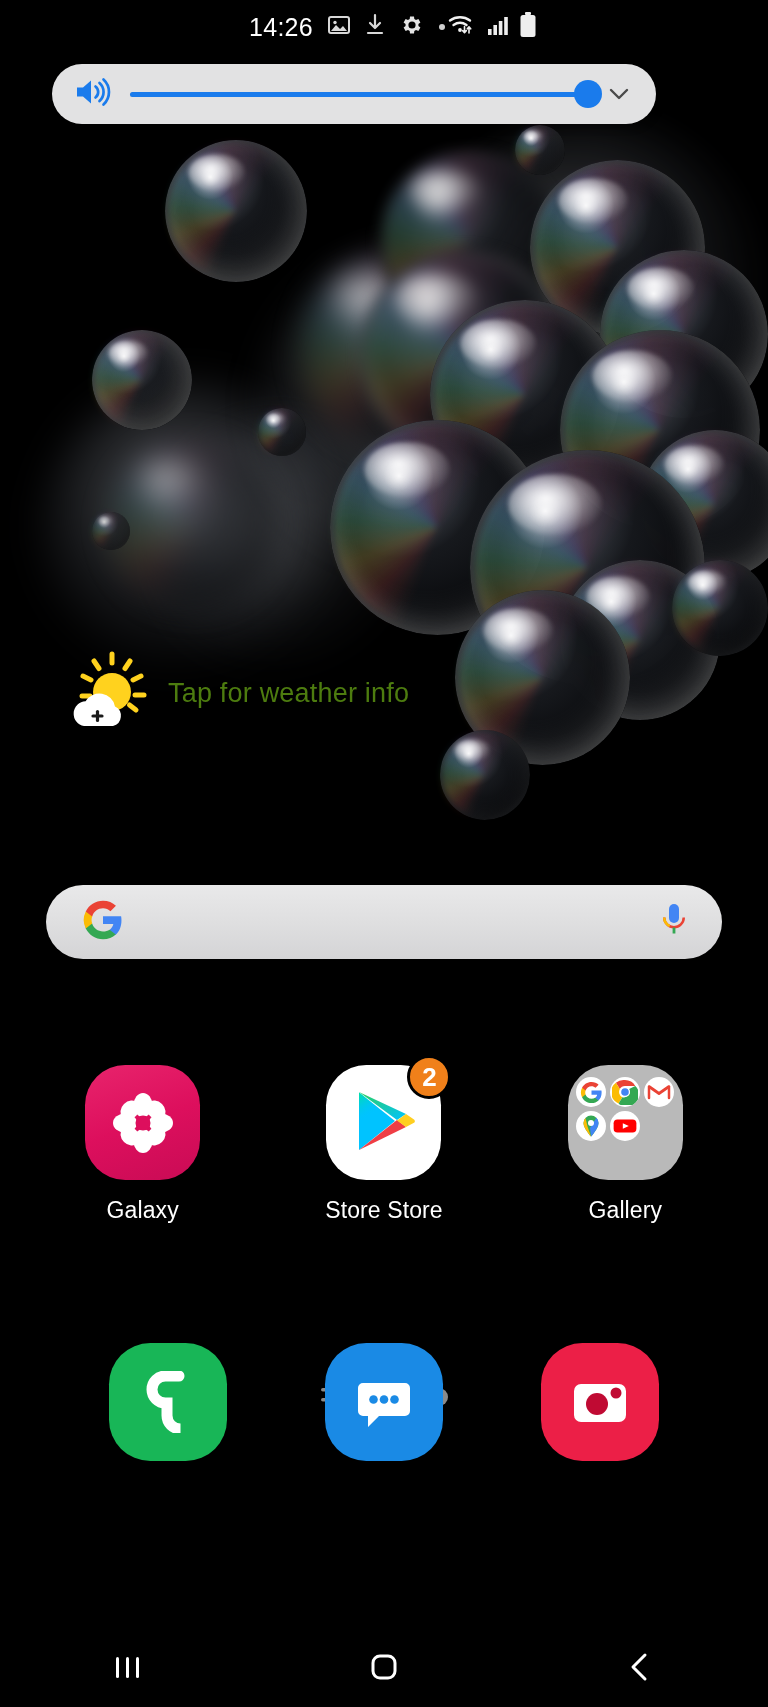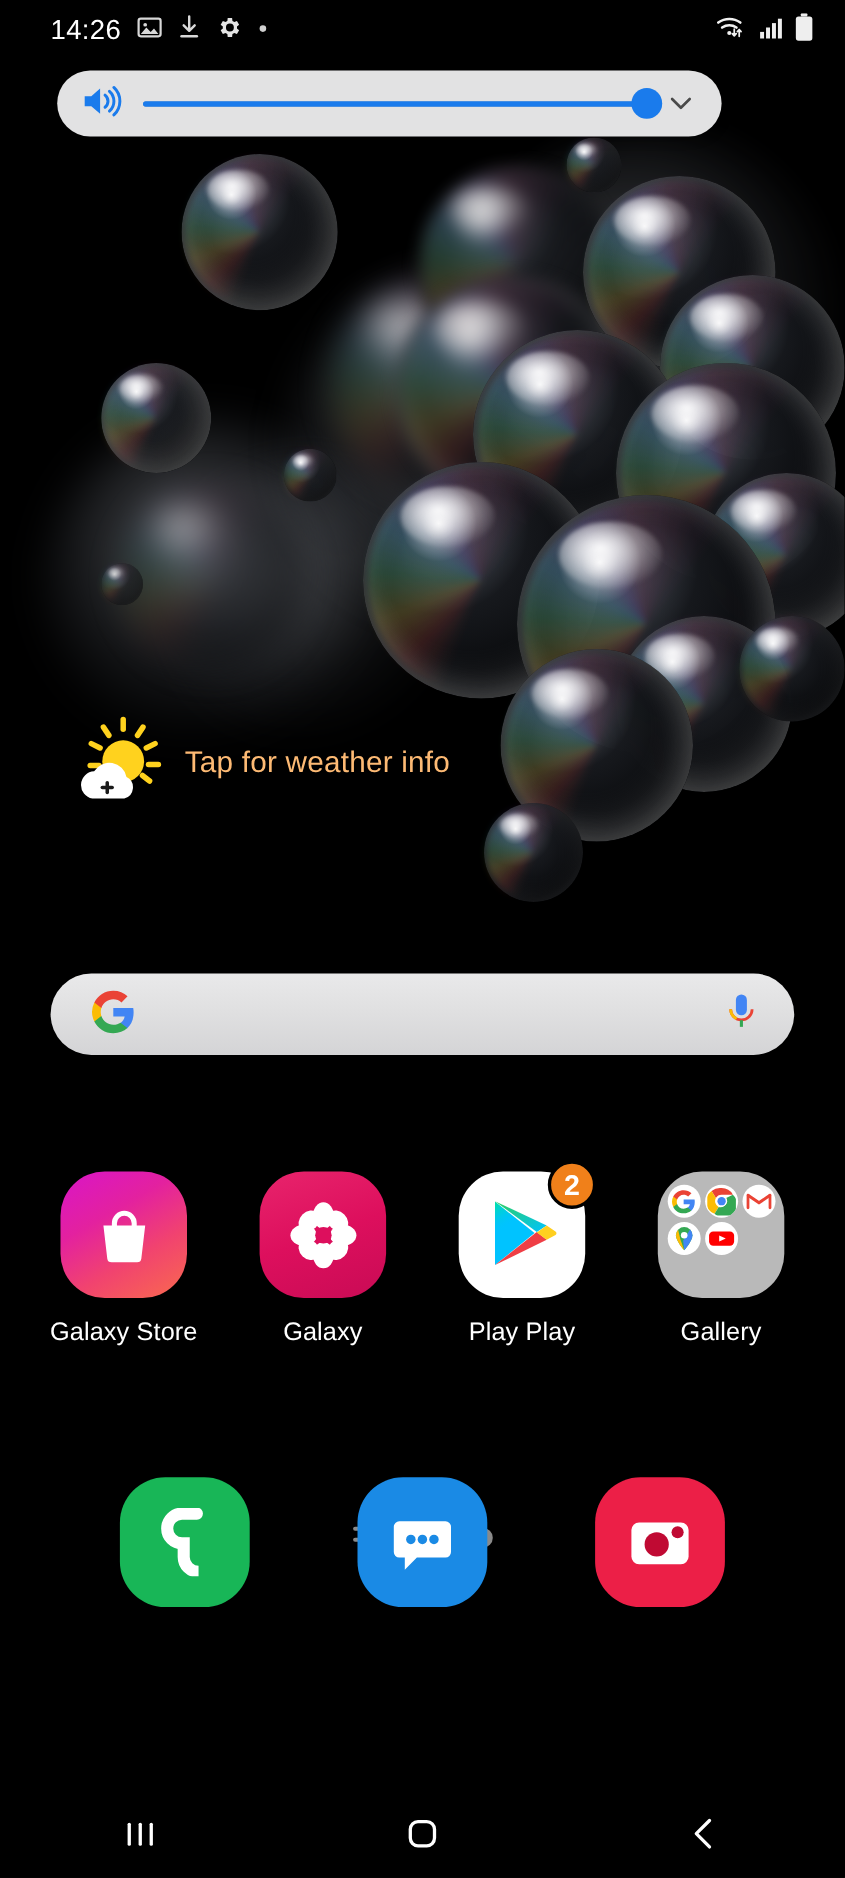--- a/index.html
+++ b/index.html
@@ -60,21 +60,21 @@
   .bub.softer { filter:blur(14px); opacity:.7; }
   .haze {
     position:absolute; border-radius:50%;
     background:radial-gradient(circle at 45% 40%, rgba(200,205,215,.40), rgba(90,95,105,.22) 45%, rgba(0,0,0,0) 72%);
     filter:blur(18px);
   }
 
   
   .statusbar {
     position:absolute; left:0; top:0; width:768px; height:54px;
-    display:flex; align-items:center; justify-content:space-between;
+    display:flex; align-items:center; justify-content:center;
     padding:0 28px 0 46px; z-index:40;
   }
   .sb-left { display:flex; align-items:center; gap:14px; }
   .sb-clock { color:#fff; font-size:25px; letter-spacing:.3px; }
   .sb-right { display:flex; align-items:center; gap:9px; }
   .ic { display:block; }
 
   
   .volume-panel {
     position:absolute; left:52px; top:64px;
@@ -105,21 +105,21 @@
     transform:translateX(-50%);
   }
   .vol-expand { width:34px; display:flex; align-items:center; justify-content:center; }
 
   
   .weather {
     position:absolute; left:66px; top:650px;
     display:flex; align-items:center; gap:16px;
     z-index:20;
   }
-  .weather-text { color:#fdba74; font-size:27px; letter-spacing:.2px; }
+  .weather-text { color:#4d7c0f; font-size:27px; letter-spacing:.2px; }
 
   
   .searchbar {
     position:absolute; left:46px; top:885px;
     width:676px; height:74px;
     border-radius:37px;
     background:linear-gradient(180deg,#e9e9ea 0%, #dfdfe0 50%, #d4d4d6 100%);
     display:flex; align-items:center;
     padding:0 32px 0 36px;
     z-index:20;
@@ -353,29 +353,20 @@
         <path fill="#4285F4" d="M16 3a5 5 0 0 1 5 5v9a5 5 0 0 1-10 0V8a5 5 0 0 1 5-5z"></path>
         <path fill="#EA4335" d="M24.5 16.5a8.5 8.5 0 0 1-17 0H5a11 11 0 0 0 22 0z"></path>
         <path fill="#FBBC05" d="M7.5 16.5H5A11 11 0 0 0 11 26.2l1.3-2.2a8.5 8.5 0 0 1-4.8-7.5z"></path>
         <rect x="14.6" y="26.5" width="2.8" height="6" fill="#34A853"></rect>
       </svg>
     </span>
   </div>
 
   <div class="appgrid">
 
-    <div class="appcell">
-      <div class="appicon squircle" style="background:linear-gradient(150deg,#d915c8 0%,#e3219f 35%,#f1436f 65%,#f96a4e 100%);">
-        <svg width="62" height="62" viewBox="0 0 62 62">
-          <path d="M12 22h38l-3.5 30a4 4 0 0 1-4 3.5H19.5a4 4 0 0 1-4-3.5z" fill="#fff"></path>
-          <path d="M22 24v-4a9 9 0 0 1 18 0v4" fill="none" stroke="#fff" stroke-width="4.6" stroke-linecap="round"></path>
-        </svg>
-      </div>
-      <div class="applabel">Galaxy Store</div>
-    </div>
 
     <div class="appcell">
       <div class="appicon squircle" style="background:linear-gradient(160deg,#e8246c 0%,#dd0f5d 50%,#c90b55 100%);">
         <svg width="68" height="68" viewBox="0 0 68 68">
           <g fill="#fff">
             <ellipse cx="34" cy="16" rx="9.5" ry="12"></ellipse>
             <ellipse cx="34" cy="52" rx="9.5" ry="12"></ellipse>
             <ellipse cx="16" cy="34" rx="12" ry="9.5"></ellipse>
             <ellipse cx="52" cy="34" rx="12" ry="9.5"></ellipse>
             <ellipse cx="21" cy="21" rx="10.5" ry="8.5" transform="rotate(-45 21 21)"></ellipse>
@@ -403,21 +394,21 @@
               <stop offset="0" stop-color="#2ecf5d"></stop>
               <stop offset="1" stop-color="#00c3ff"></stop>
             </linearGradient>
           </defs>
           <path d="M8 4 L46 32 L55 26 Z" fill="url(#pg2)"></path>
           <path d="M46 32 L8 62 L55 39 Z" fill="#ef3e45"></path>
           <path d="M55 26 L63 31.5 a2 2 0 0 1 0 3.3 L55 39 L46 32.5 Z" fill="#ffcf20"></path>
         </svg>
         <div class="badge">2</div>
       </div>
-      <div class="applabel">Play Play</div>
+      <div class="applabel">Store Store</div>
     </div>
 
     <div class="appcell">
       <div class="appicon squircle folder">
         <div class="folder-mini">
           <svg width="23" height="23" viewBox="0 0 48 48">
             <path fill="#4285F4" d="M45.1 24.5c0-1.6-.1-3.2-.4-4.7H24v8.9h11.8c-.5 2.8-2.1 5.1-4.4 6.7v5.5h7.1c4.2-3.8 6.6-9.5 6.6-16.4z"></path>
             <path fill="#34A853" d="M24 46c6 0 11-2 14.6-5.4l-7.1-5.5c-2 1.3-4.5 2.1-7.5 2.1-5.8 0-10.7-3.9-12.4-9.1H4.3v5.7C7.9 41.1 15.4 46 24 46z"></path>
             <path fill="#FBBC05" d="M11.6 28.1a13.3 13.3 0 0 1 0-8.2v-5.7H4.3a22 22 0 0 0 0 19.6l7.3-5.7z"></path>
             <path fill="#EA4335" d="M24 10.7c3.3 0 6.2 1.1 8.5 3.3l6.3-6.3C35 4.1 30 2 24 2 15.4 2 7.9 6.9 4.3 14.2l7.3 5.7c1.7-5.2 6.6-9.2 12.4-9.2z"></path>

